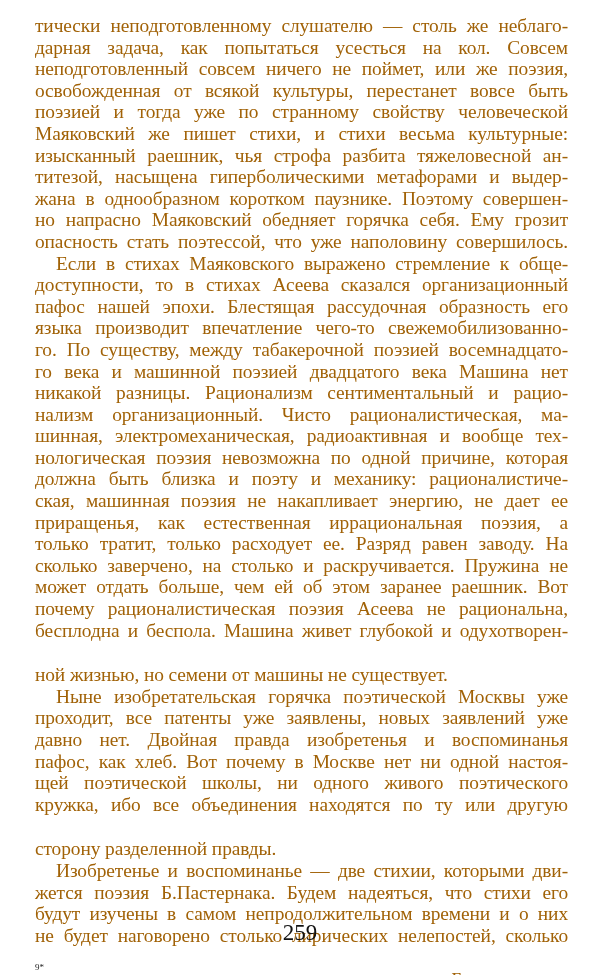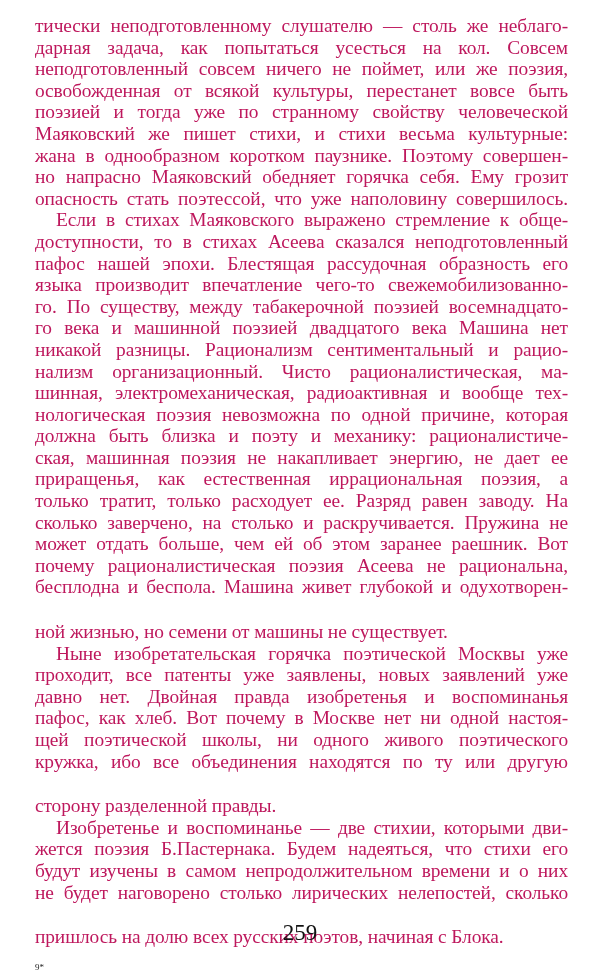--- a/index.html
+++ b/index.html
@@ -3,21 +3,21 @@
 <meta charset="utf-8">
 <style>
   html, body { margin: 0; padding: 0; background: #ffffff; }
   body { width: 600px; height: 975px; position: relative; overflow: hidden; }
   .page { position: absolute; left: 35px; top: 15px; width: 533px; }
   .line {
     font-family: "Liberation Serif", "DejaVu Serif", serif;
     font-size: 19.4px;
     line-height: 21.6px;
     height: 21.6px;
-    color: #be185d;
+    color: #a16207;
     white-space: nowrap;
     text-align: justify;
     text-align-last: justify;
     letter-spacing: -0.1px;
   }
   .line.last { text-align-last: left; margin-top: 23px; }
   .line.indent { padding-left: 21px; }
   .page-number {
     position: absolute; left: 0; width: 600px; top: 920px;
     text-align: center;
@@ -34,27 +34,29 @@
 <body>
 
 <div class="page">
   <div>
     <div class="line">тически неподготовленному слушателю — столь же неблаго-</div>
     <div class="line">дарная задача, как попытаться усесться на кол. Совсем</div>
     <div class="line">неподготовленный совсем ничего не поймет, или же поэзия,</div>
     <div class="line">освобожденная от всякой культуры, перестанет вовсе быть</div>
     <div class="line">поэзией и тогда уже по странному свойству человеческой</div>
     <div class="line">Маяковский же пишет стихи, и стихи весьма культурные:</div>
+    <div class="line">изысканный раешник, чья строфа разбита тяжеловесной ан-</div>
+    <div class="line">титезой, насыщена гиперболическими метафорами и выдер-</div>
     <div class="line">жана в однообразном коротком паузнике. Поэтому совершен-</div>
     <div class="line">но напрасно Маяковский обедняет горячка себя. Ему грозит</div>
     <div class="line">опасность стать поэтессой, что уже наполовину совершилось.</div>
   </div>
   <div>
     <div class="line indent">Если в стихах Маяковского выражено стремление к обще-</div>
-    <div class="line">доступности, то в стихах Асеева сказался неподготовленный</div>
+    <div class="line">доступности, то в стихах Асеева сказался организационный</div>
     <div class="line">пафос нашей эпохи. Блестящая рассудочная образность его</div>
     <div class="line">языка производит впечатление чего-то свежемобилизованно-</div>
     <div class="line">го. По существу, между табакерочной поэзией восемнадцато-</div>
     <div class="line">го века и машинной поэзией двадцатого века Машина нет</div>
     <div class="line">никакой разницы. Рационализм сентиментальный и рацио-</div>
     <div class="line">нализм организационный. Чисто рационалистическая, ма-</div>
     <div class="line">шинная, электромеханическая, радиоактивная и вообще тех-</div>
     <div class="line">нологическая поэзия невозможна по одной причине, которая</div>
     <div class="line">должна быть близка и поэту и механику: рационалистиче-</div>
     <div class="line">ская, машинная поэзия не накапливает энергию, не дает ее</div>

